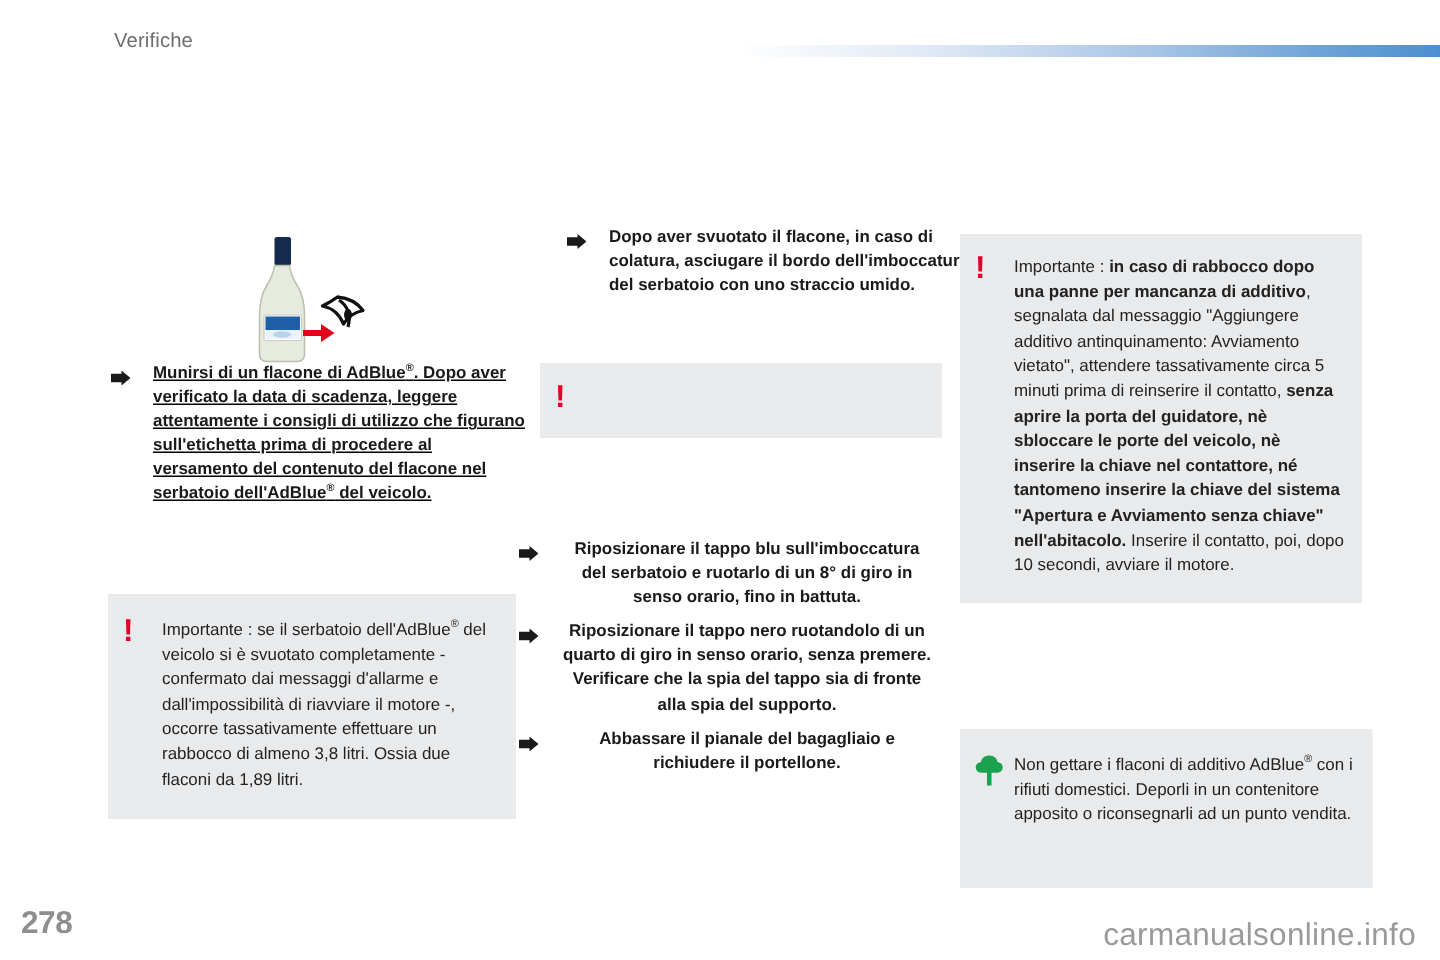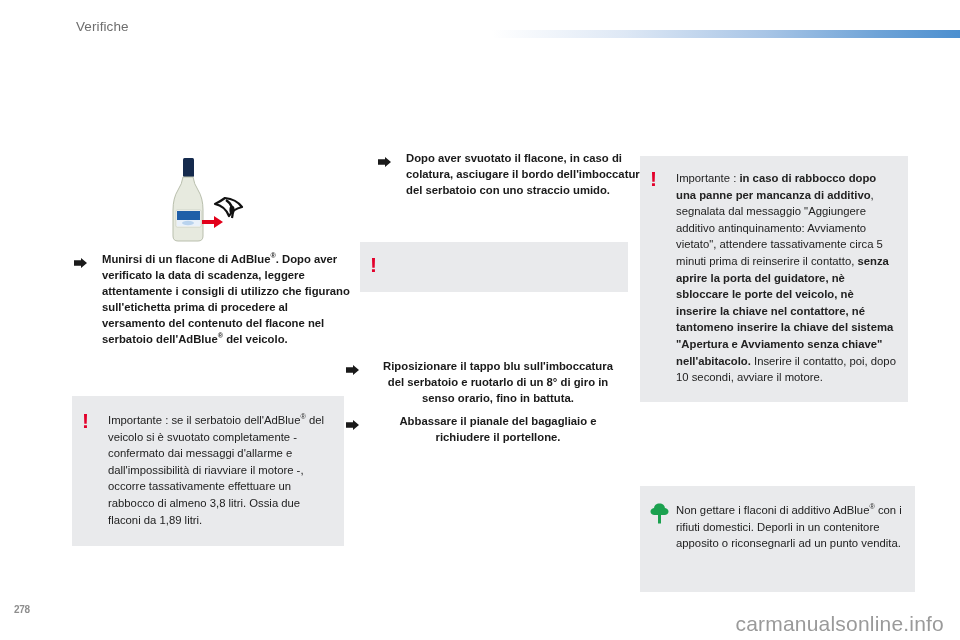--- a/index.html
+++ b/index.html
@@ -157,30 +157,31 @@
   #block-steps {
     position: absolute;
     left: 344px;
     top: 358px;
     width: 278px;
     text-align: center;
   }
   #block-munirsi {
     position: absolute;
     left: 72px;
-    top: 251px;
+    top: 241px;
     width: 278px;
+    text-decoration: underline;
   }
 
   
   #page-number {
     position: absolute;
     left: 14px;
     top: 604px;
-    font-size: 10px;
+    font-size: 21px;
     font-weight: bold;
     color: #8e8e8e;
     letter-spacing: -0.3px;
   }
   #watermark {
     position: absolute;
     right: 16px;
     bottom: 4px;
     font-size: 21px;
     color: #9a9a9a;
@@ -264,20 +265,28 @@
       </svg>
     </span>
     <span class="bullet-text">Riposizionare il tappo blu sull'imboccatura del serbatoio e ruotarlo di un 8° di giro in senso orario, fino in battuta.</span>
   </div>
   <div class="bullet-row">
     <span class="bullet-arrow">
       <svg width="13" height="10" viewBox="0 0 13 10" xmlns="http://www.w3.org/2000/svg">
         <path d="M0 2.2 h7 v-2.2 l6 5 l-6 5 v-2.2 h-7 z" fill="#1a1a1a"></path>
       </svg>
     </span>
+    <span class="bullet-text">Riposizionare il tappo nero ruotandolo di un quarto di giro in senso orario, senza premere. Verificare che la spia del tappo sia di fronte alla spia del supporto.</span>
+  </div>
+  <div class="bullet-row">
+    <span class="bullet-arrow">
+      <svg width="13" height="10" viewBox="0 0 13 10" xmlns="http://www.w3.org/2000/svg">
+        <path d="M0 2.2 h7 v-2.2 l6 5 l-6 5 v-2.2 h-7 z" fill="#1a1a1a"></path>
+      </svg>
+    </span>
     <span class="bullet-text">Abbassare il pianale del bagagliaio e richiudere il portellone.</span>
   </div>
 </div>
 
 <div class="note-box" id="note-refill-warning">
   <div class="note-inner">
     <div class="note-icon"><span class="bang">!</span></div>
     <div class="note-text">Importante : <b>in caso di rabbocco dopo una panne per mancanza di additivo</b>, segnalata dal messaggio "Aggiungere additivo antinquinamento: Avviamento vietato", attendere tassativamente circa 5 minuti prima di reinserire il contatto, <b>senza aprire la porta del guidatore, nè sbloccare le porte del veicolo, nè inserire la chiave nel contattore, né tantomeno inserire la chiave del sistema "Apertura e Avviamento senza chiave" nell'abitacolo.</b> Inserire il contatto, poi, dopo 10 secondi, avviare il motore.</div>
   </div>
 </div>

